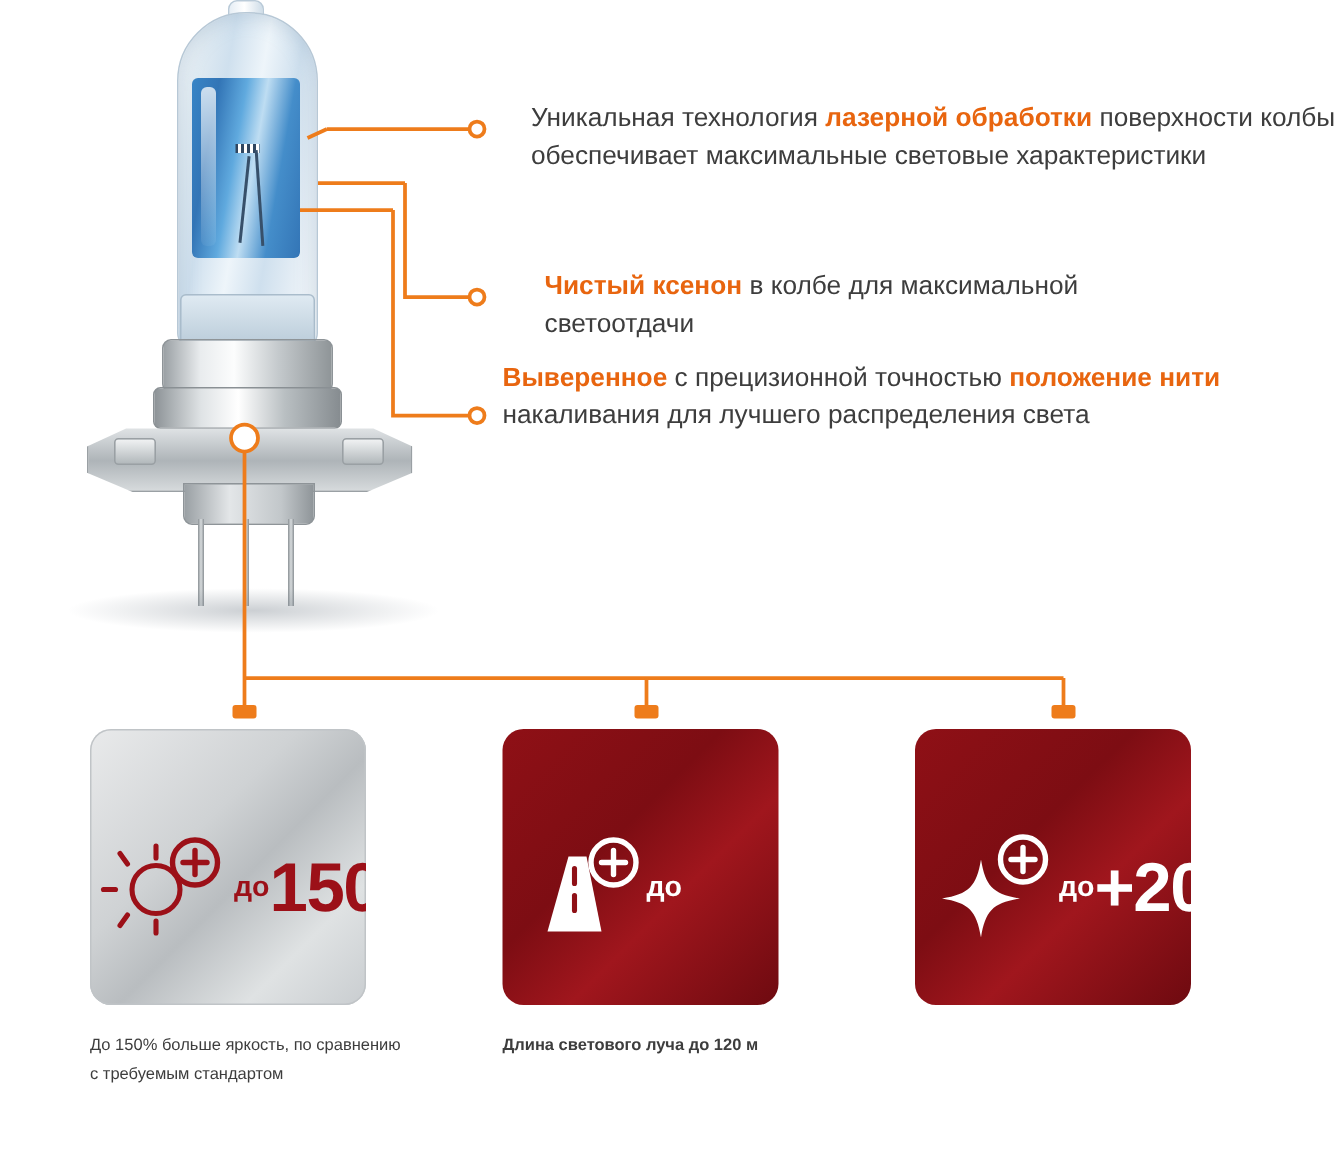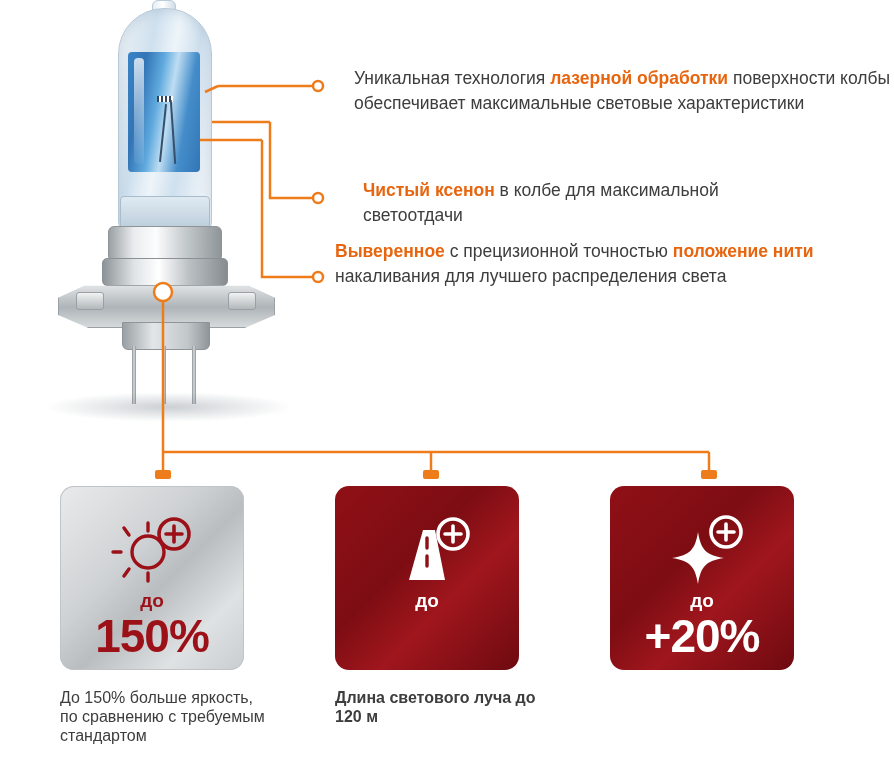--- a/index.html
+++ b/index.html
@@ -241,21 +241,20 @@
     background: linear-gradient(135deg,#e9eaeb 0%,#cfd2d4 38%,#b9bdc0 55%,#dfe2e3 78%,#c9cdd0 100%);
     box-shadow: inset 0 0 0 1px #c0c4c7;
   }
   .tile.red {
     background: linear-gradient(135deg,#8f1016 0%,#7d0d13 40%,#a0161d 62%,#6e0a10 100%);
   }
   .tile-inner {
     position: absolute;
     left: 0; right: 0; top: 0; bottom: 0;
     display: flex;
-    flex-direction: column;
     align-items: center;
     justify-content: flex-start;
     padding-top: 26px;
     box-sizing: border-box;
   }
   .tile-icon {
     height: 76px;
     display: flex;
     align-items: center;
     justify-content: center;
@@ -269,21 +268,21 @@
     font-size: 46px;
     font-weight: bold;
     letter-spacing: -1px;
     line-height: 48px;
   }
   .red .tile-upto, .red .tile-value { color: #ffffff; }
   .silver .tile-upto, .silver .tile-value { color: #9c1018; }
 
   .tile-caption {
     margin-top: 18px;
-    font-size: 16px;
+    font-size: 11px;
     line-height: 19px;
     color: #3d3d3d;
     width: 215px;
   }
   .tile-caption.bold { font-weight: bold; }
 </style>
 </head>
 <body>
 
 <div class="bulb-stage">

